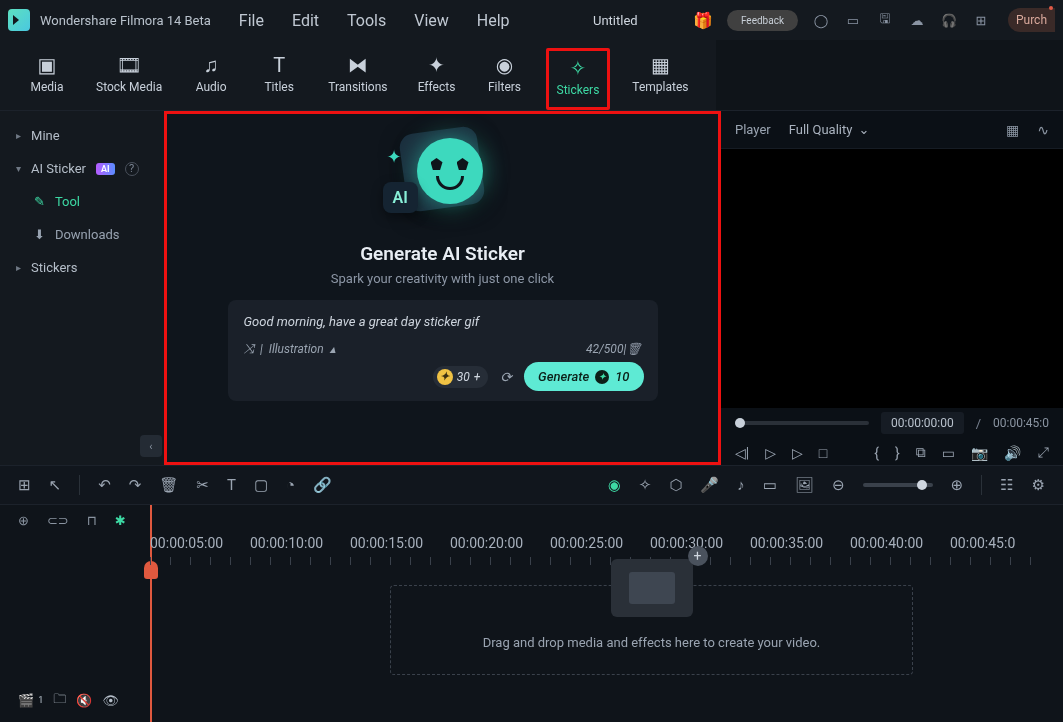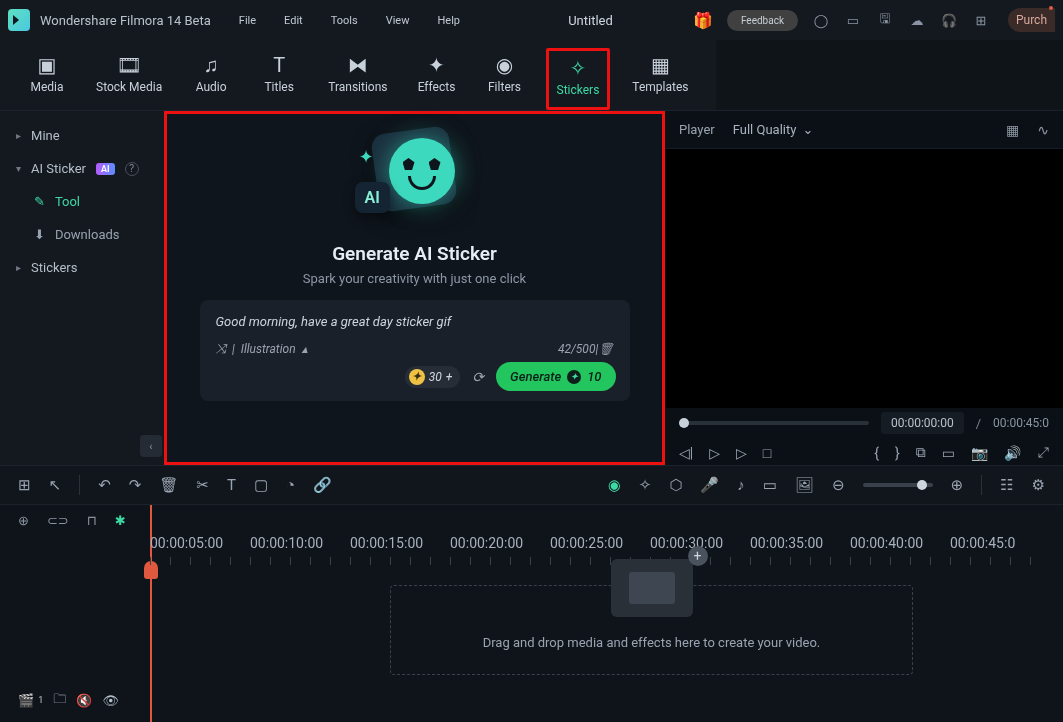--- a/index.html
+++ b/index.html
@@ -3,21 +3,21 @@
 <meta charset="utf-8">
 <style>
 * { margin: 0; padding: 0; box-sizing: border-box; font-family: -apple-system, BlinkMacSystemFont, "Segoe UI", Roboto, sans-serif; }
 body { background: #0f1419; color: #c8ced8; width: 1063px; height: 722px; overflow: hidden; font-size: 13px; }
 
 
 .titlebar { height: 40px; display: flex; align-items: center; padding: 0 8px; background: #14191f; }
 .logo { width: 22px; height: 22px; background: linear-gradient(135deg,#5DE0C0,#4AC8E0); border-radius: 4px; margin-right: 10px; position: relative; }
 .logo::after { content:""; position:absolute; left:5px; top:6px; width:0; height:0; border-left:6px solid #14191f; border-top:5px solid transparent; border-bottom:5px solid transparent; }
 .app-title { color:#b9c2cc; font-size:13px; margin-right: 28px; }
-.menu-item { color:#c0c8d2; font-size:11px; margin-right: 28px; cursor:pointer; }
+.menu-item { color:#c0c8d2; font-size:16px; margin-right: 28px; cursor:pointer; }
 .doc-title { flex:1; text-align:center; color:#cfd6df; font-size:13px; }
 .title-right { display:flex; align-items:center; gap:14px; }
 .gift-icon { color:#3DD9A4; font-size:16px; }
 .feedback-btn { background:#404040; color:#c7ced6; padding:5px 14px; border-radius:14px; font-size:10px; cursor:pointer; }
 .tb-icon { width:18px; height:18px; display:flex; align-items:center; justify-content:center; color:#8a94a3; cursor:pointer; }
 .purch { background:#3a2a28; color:#d9a99c; padding:5px 8px; border-radius:12px 0 0 12px; font-size:12px; margin-left:4px; position:relative; }
 .purch::after{content:""; position:absolute; top:-2px; right:2px; width:4px; height:4px; background:#e05a47; border-radius:50%;}
 
 
 .tabs-row { display:flex; border-bottom:1px solid #1c222b; }
@@ -53,25 +53,25 @@
 .prompt-text { color:#cdd4dd; font-size:13px; margin-bottom:12px; }
 .prompt-row2 { display:flex; align-items:center; justify-content:space-between; color:#9aa4b1; font-size:12px; }
 .illust-sel { display:flex; align-items:center; gap:6px; }
 .shuffle{font-size:13px;}
 .counter { display:flex; align-items:flex-start; gap:0; }
 .trash{color:#8b94a2; cursor:pointer;}
 .prompt-actions { position:absolute; right:14px; bottom:10px; display:flex; align-items:center; gap:12px; }
 .credit-pill { display:flex; align-items:center; background:#262d37; border-radius:14px; padding:3px 8px 3px 4px; gap:4px; font-size:12px; color:#d0d7e0;}
 .credit-dot{width:16px;height:16px;background:#f0c244;border-radius:50%;display:flex;align-items:center;justify-content:center;font-size:11px;color:#3a2f12;font-weight:700;}
 .refresh{color:#9aa4b1;font-size:14px;cursor:pointer;}
-.gen-btn { background:#22c55e; color:#0c1f18; padding:7px 14px; border-radius:16px; font-size:13px; font-weight:500; display:flex; align-items:center; gap:6px; cursor:pointer; }
+.gen-btn { background:#5eead4; color:#0c1f18; padding:7px 14px; border-radius:16px; font-size:13px; font-weight:500; display:flex; align-items:center; gap:6px; cursor:pointer; }
 .gen-btn .cost-dot{width:14px;height:14px;background:#0c1f18;border-radius:50%;color:#3DD9A4;font-size:10px;display:flex;align-items:center;justify-content:center;}
 
 
-.preview { width:398px; background:#0b1016; display:flex; flex-direction:column; }
+.preview { width:342px; background:#0b1016; display:flex; flex-direction:column; }
 .preview-top { height:38px; display:flex; align-items:center; padding:0 14px; gap:18px; border-bottom:1px solid #161c24;}
 .preview-top .ptab{color:#9aa4b1;font-size:13px;}
 .quality-sel{display:flex;align-items:center;gap:6px;color:#aab3bf;font-size:13px;}
 .preview-body { flex:1; background:#000; }
 .pv-icon{color:#8a94a1;font-size:14px;}
 .preview-controls { padding:4px 14px; }
 .progress-row { display:flex; align-items:center; gap:12px; margin-bottom:10px; }
 .progress-bar { flex:1; height:4px; background:#2a3038; border-radius:2px; position:relative;}
 .progress-bar::before{content:"";position:absolute;left:0;top:-3px;width:10px;height:10px;background:#c8d0da;border-radius:50%;}
 .time-box{background:#161c24;padding:4px 10px;border-radius:3px;color:#b8c1cc;font-size:12px;}

